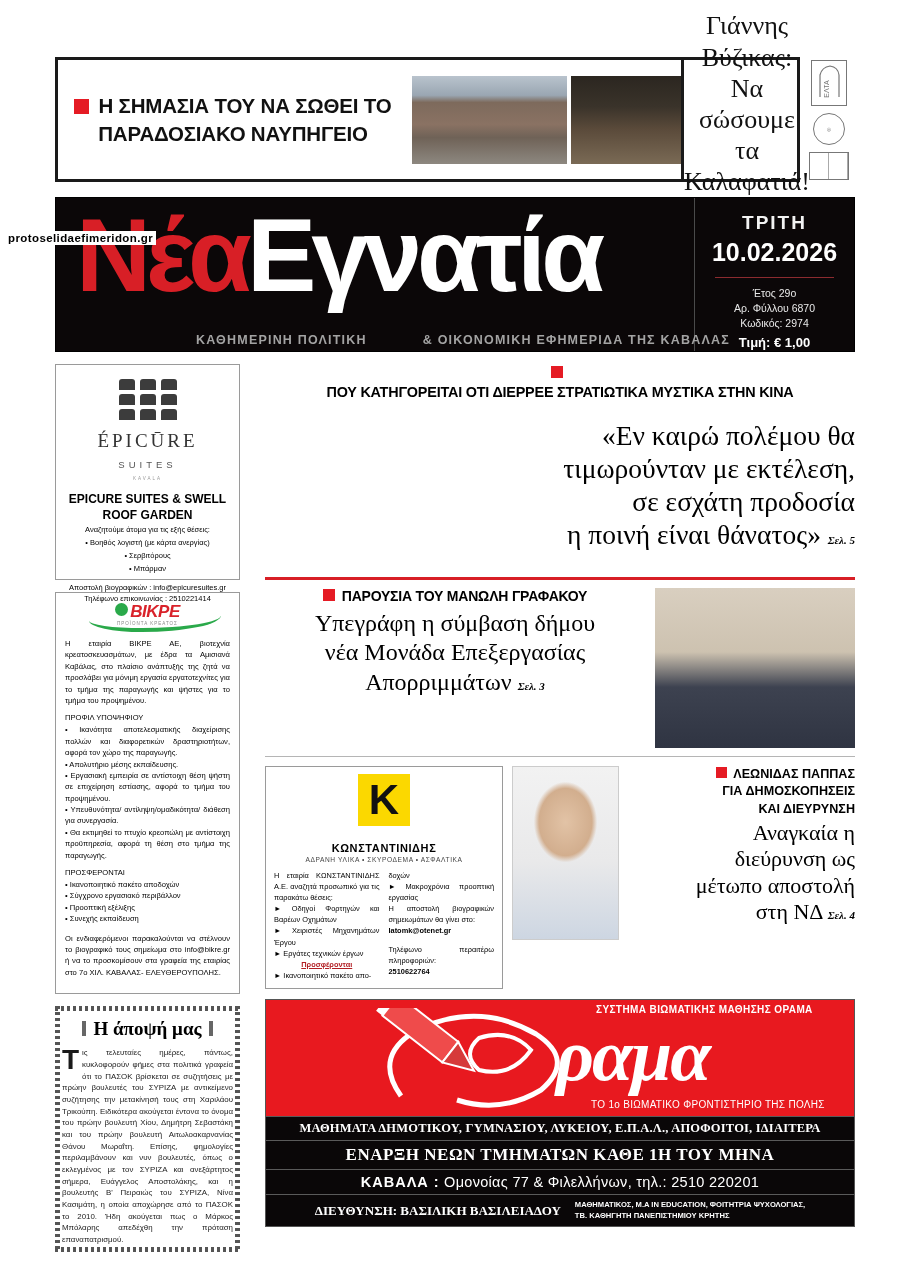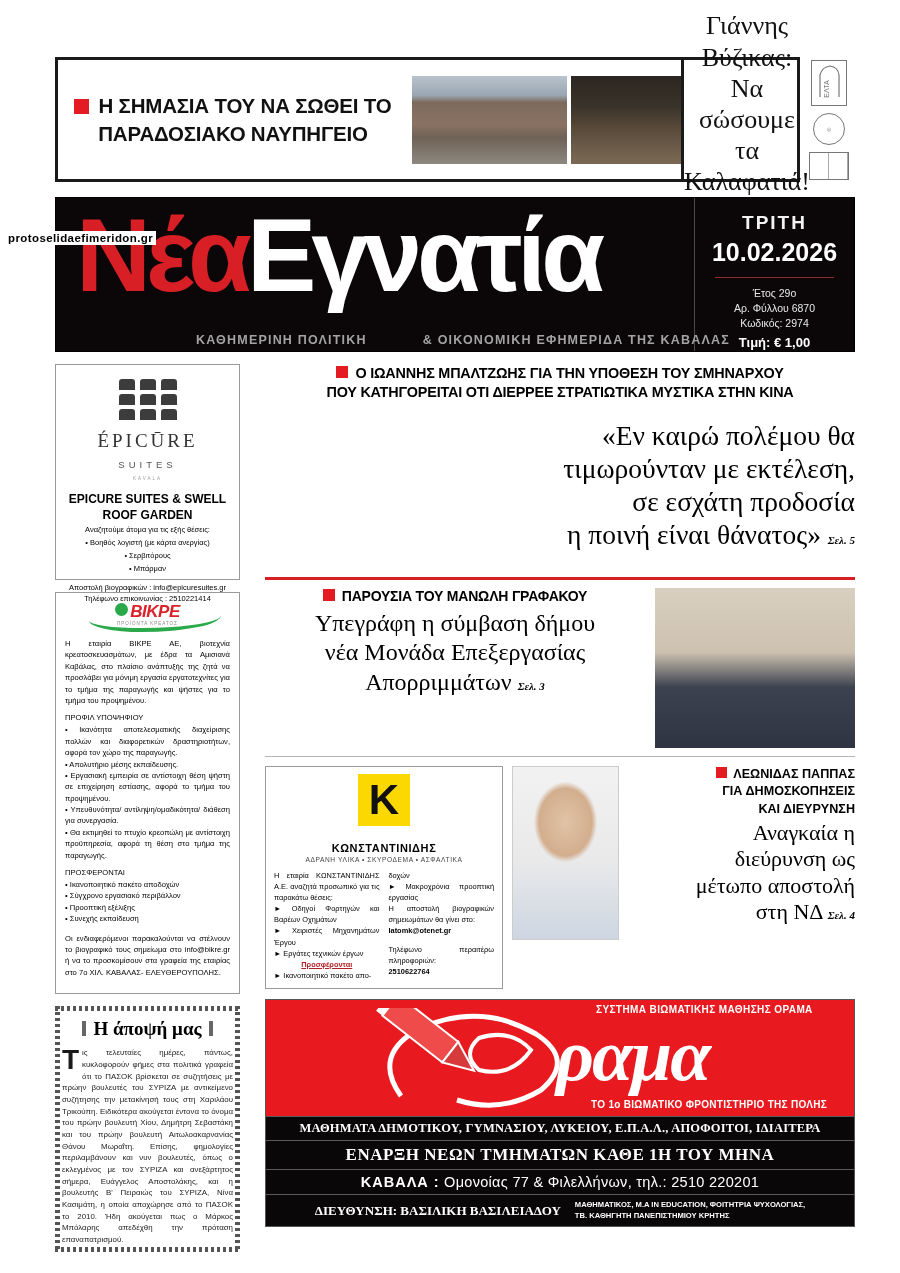--- a/index.html
+++ b/index.html
@@ -177,21 +177,21 @@
 
   
   .orama{margin-top:10px;border:1px solid #555;}
   .or-top{background:#e8191f;height:116px;position:relative;overflow:hidden;}
   .or-sys{position:absolute;top:4px;left:330px;color:#fff;font-size:10px;
      font-weight:bold;letter-spacing:0.4px;}
   .or-word{position:absolute;left:290px;top:18px;color:#fff;font-size:74px;
      font-weight:bold;font-style:italic;font-family:"Liberation Serif",serif;
      letter-spacing:-2px;line-height:1;}
   .or-sub{position:absolute;bottom:6px;left:325px;color:#fff;font-size:10px;
-     font-weight:bold;letter-spacing:0.3px;}
+     font-weight:normal;letter-spacing:0.3px;}
   .or-pencil{position:absolute;left:95px;top:8px;width:220px;height:102px;}
   .or-black{background:#0a0708;color:#fff;}
   .or-line{border-top:1px solid #5a5a5a;text-align:center;padding:4px 2px;}
   .or-l1{font-family:"Liberation Serif",serif;font-size:12.5px;font-weight:bold;letter-spacing:0.2px;}
   .or-l2{font-family:"Liberation Serif",serif;font-size:17px;font-weight:bold;letter-spacing:0.5px;}
   .or-l3{font-size:14.5px;letter-spacing:0.3px;}
   .or-l3 b{font-weight:bold;letter-spacing:1px;}
   .or-l4{display:flex;align-items:center;justify-content:center;gap:14px;padding:5px 10px;}
   .or-l4 .a{font-family:"Liberation Serif",serif;font-size:13px;font-weight:bold;}
   .or-l4 .b{font-size:7.6px;font-weight:bold;line-height:1.4;text-align:left;}
@@ -336,21 +336,21 @@
         <span class="bar"></span><span>Η άποψή μας</span><span class="bar"></span>
       </div>
       <div class="op-body">Τις τελευταίες ημέρες, πάντως, κυκλοφορούν φήμες στα πολιτικά γραφεία ότι το ΠΑΣΟΚ βρίσκεται σε συζητήσεις με πρώην βουλευτές του ΣΥΡΙΖΑ με αντικείμενο συζήτησης την μετακίνησή τους στη Χαριλάου Τρικούπη. Ειδικότερα ακούγεται έντονα το όνομα του πρώην βουλευτή Χίου, Δημήτρη Σεβαστάκη και του πρώην βουλευτή Αιτωλοακαρνανίας Θάνου Μωραΐτη. Επίσης, φημολογίες περιλαμβάνουν και νυν βουλευτές, όπως ο εκλεγμένος με τον ΣΥΡΙΖΑ και ανεξάρτητος σήμερα, Ευάγγελος Αποστολάκης, και η βουλευτής Β' Πειραιώς του ΣΥΡΙΖΑ, Νίνα Κασιμάτη, η οποία αποχώρησε από το ΠΑΣΟΚ το 2010. Ήδη ακούγεται πως ο Μάρκος Μπόλαρης απεδέχθη την πρόταση επαναπατρισμού.</div>
     </div>
   </div>
 
   <div class="colR">
 
     <div class="lead">
       <div class="kicker">
-        <span class="redsq"></span><span>Ο ΙΩΑΝΝΗΣ ΜΠΑΛΤΖΩΗΣ ΓΙΑ ΤΗΝ ΥΠΟΘΕΣΗ ΤΟΥ ΣΜΗΝΑΡΧΟΥ</span>
+        <span class="redsq"></span>
         <div>ΠΟΥ ΚΑΤΗΓΟΡΕΙΤΑΙ ΟΤΙ ΔΙΕΡΡΕΕ ΣΤΡΑΤΙΩΤΙΚΑ ΜΥΣΤΙΚΑ ΣΤΗΝ ΚΙΝΑ</div>
       </div>
       <div class="lead-body">
         <div class="lead-photo">
           <div class="ph ph-man"></div>
         </div>
         <div class="lead-head">
           <div>«Εν καιρώ πολέμου θα</div>
           <div>τιμωρούνταν με εκτέλεση,</div>
           <div>σε εσχάτη προδοσία</div>

